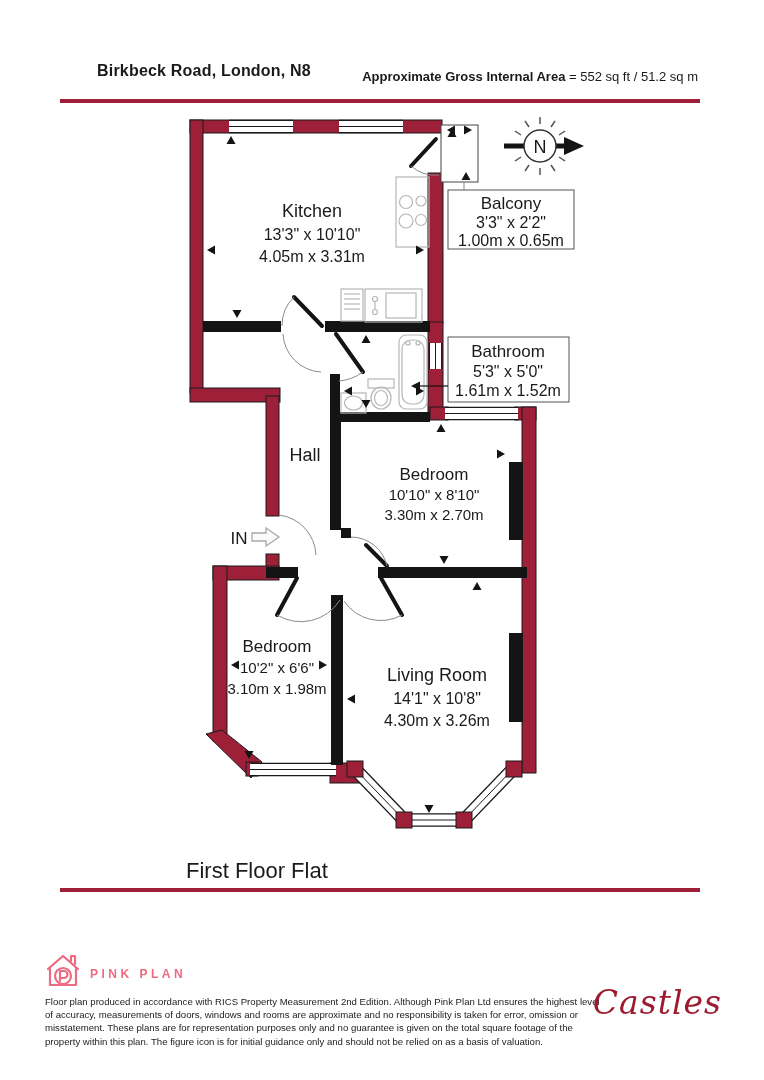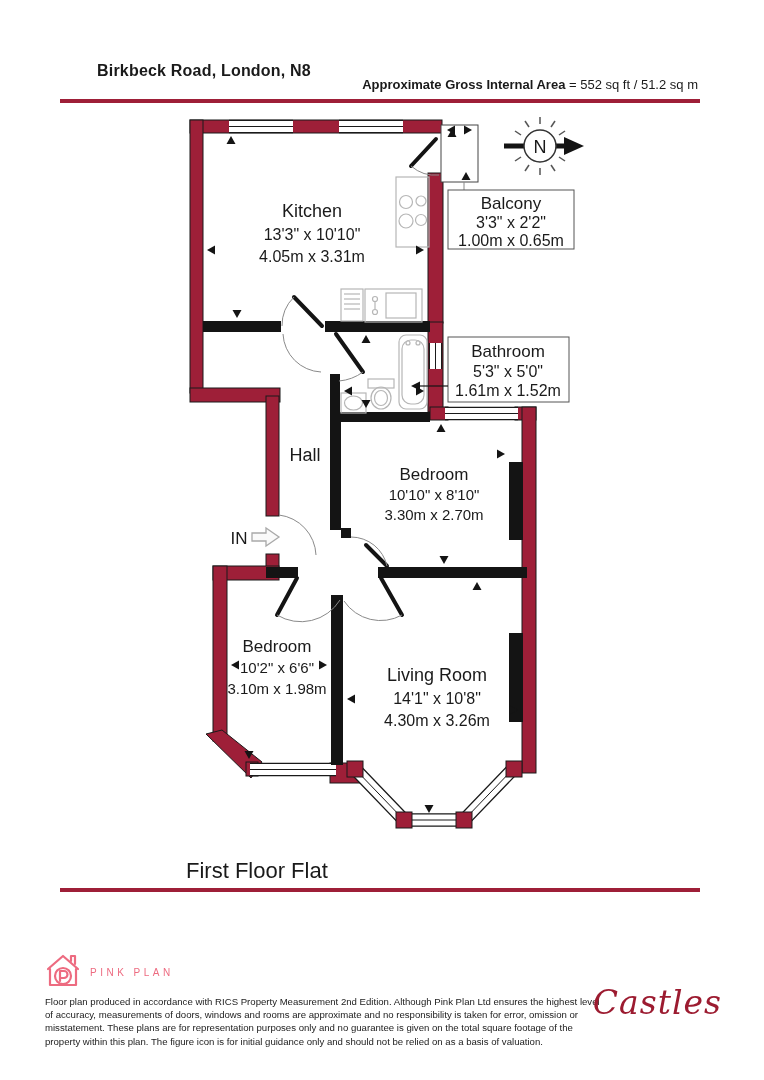--- a/index.html
+++ b/index.html
@@ -1,27 +1,27 @@
 <!DOCTYPE html>
 <html><head>
 <meta charset="utf-8">
 <style>
   html,body{margin:0;padding:0;background:#ffffff;}
   #page{position:relative;width:764px;height:1080px;background:#fff;overflow:hidden;
         font-family:"Liberation Sans",sans-serif;color:#1a1a1a;}
   .abs{position:absolute;}
   .address{left:97px;top:62px;font-size:16px;font-weight:bold;letter-spacing:.2px;}
-  .area-line{right:66px;top:69px;font-size:13px;white-space:nowrap;margin-top:8px;}
+  .area-line{right:66px;top:69px;font-size:13px;white-space:nowrap;}
   .area-line b{font-weight:bold;}
   .rule{left:60px;width:640px;height:4px;background:#9e1f38;}
   .rule.top{top:99px;}
   .rule.bottom{top:888px;}
   .floor-title{left:186px;top:858px;font-size:22px;text-align:center;}
   .plan-svg{left:0;top:0;}
-  .pinkplan-text{left:90px;top:967px;font-size:10px;letter-spacing:3.5px;color:#ed6b80;font-weight:400;}
+  .pinkplan-text{left:90px;top:967px;font-size:12px;letter-spacing:3.5px;color:#ed6b80;font-weight:700;}
   .disclaimer{left:45px;top:995px;width:560px;font-size:9.6px;line-height:1.38;color:#222;}
   .castles{right:42px;top:983px;font-size:33px;font-weight:normal;color:#9c1b30;
            font-family:"DejaVu Serif",serif;font-style:italic;letter-spacing:1px;}
   svg text{font-family:"Liberation Sans",sans-serif;fill:#1a1a1a;}
   .room-name{font-size:18px;}
   .room-name-sm{font-size:17px;}
   .room-dim{font-size:16px;}
   .room-dim-sm{font-size:15px;}
 </style>
 </head>

